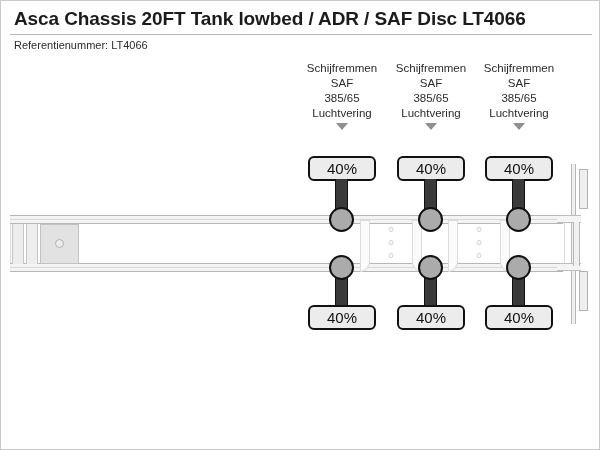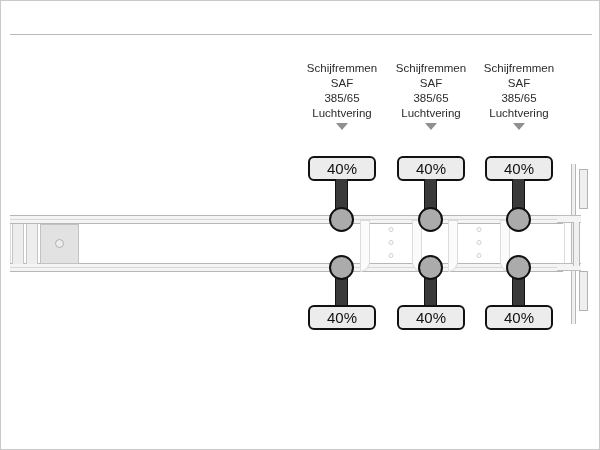--- a/index.html
+++ b/index.html
@@ -109,21 +109,23 @@
   .rear-light{
     position:absolute;width:9px;background:#efefef;
     border:1px solid #b3b3b3;box-sizing:border-box;
   }
 </style>
 </head>
 <body>
 
 <div id="page">
 
+  <div id="title">Asca Chassis 20FT Tank lowbed / ADR / SAF Disc LT4066</div>
   <div id="title-rule"></div>
+  <div id="refnum">Referentienummer: LT4066</div>
 
   <div id="stage">
 
     <div class="axle-label" style="left:293px;">
       <span class="ln">Schijfremmen</span>
       <span class="ln">SAF</span>
       <span class="ln">385/65</span>
       <span class="ln">Luchtvering</span>
       <span class="caret"></span>
     </div>

